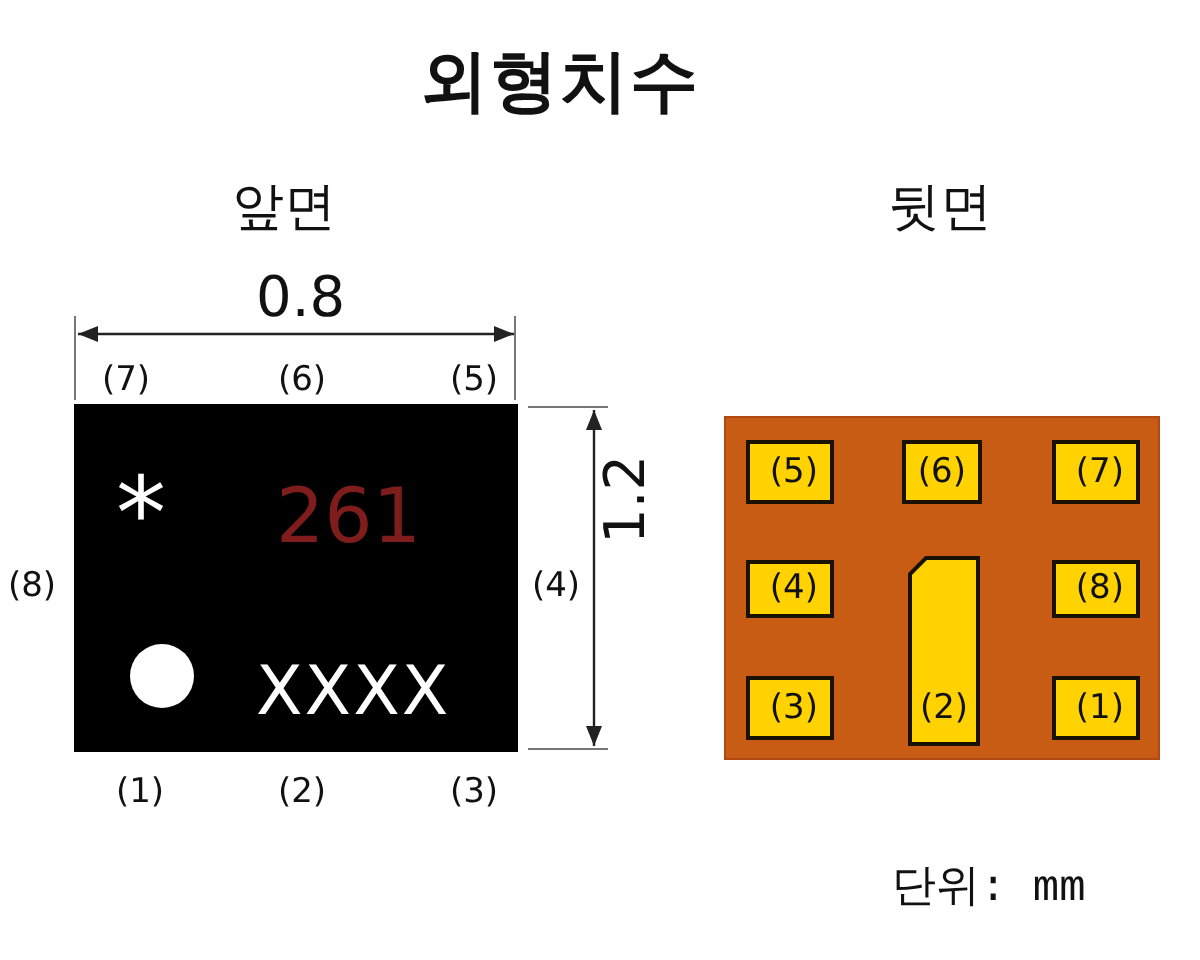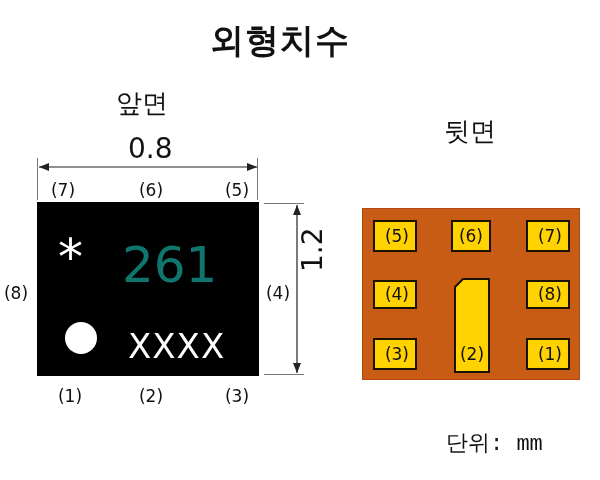--- a/index.html
+++ b/index.html
@@ -4,34 +4,34 @@
 <style>
   html,body{margin:0;padding:0;background:#fff;}
   body{width:600px;height:480px;position:relative;overflow:hidden;font-family:"DejaVu Sans","Liberation Sans",sans-serif;color:#111;}
   .abs{position:absolute;}
   .title{left:0;width:560px;top:18px;text-align:center;font-size:34px;font-weight:bold;letter-spacing:1px;}
   .sub{font-size:26px;top:86px;width:120px;text-align:center;}
   .lbl{font-size:17px;width:40px;text-align:center;}
   .dim{font-size:28px;}
   .chip{left:37px;top:202px;width:222px;height:174px;background:#000;}
   .mark-star{left:58px;top:232px;font-size:50px;color:#fff;line-height:50px;}
-  .mark-num{left:122px;top:236px;font-size:50px;color:#0f766e;}
+  .mark-num{left:138px;top:236px;font-size:38px;color:#7f1d1d;}
   .mark-dot{left:65px;top:322px;width:32px;height:32px;border-radius:50%;background:#fff;}
   .mark-code{left:128px;top:314px;font-size:34px;color:#fff;letter-spacing:1px;margin-top:12px;}
   .back{left:362px;top:208px;width:218px;height:172px;background:#c95c15;border:1px solid #b04a10;box-sizing:border-box;}
   .pad{background:#ffd200;border:2px solid #1a1200;box-sizing:border-box;font-size:17px;text-align:right;padding-right:6px;line-height:28px;color:#111;}
   .line{background:#777;}
 </style>
 </head>
 <body>
 
 <div class="abs title">외형치수</div>
 
 <div class="abs sub" style="left:82px;">앞면</div>
-<div class="abs sub" style="left:410px;margin-top:28px;">뒷면</div>
+<div class="abs sub" style="left:410px;">뒷면</div>
 
 <div class="abs dim" style="left:128px;top:132px;">0.8</div>
 <div class="abs line" style="left:37px;top:158px;width:1px;height:42px;"></div>
 <div class="abs line" style="left:257px;top:158px;width:1px;height:42px;"></div>
 <svg class="abs" style="left:37px;top:160px;" width="222" height="14">
   <line x1="2" y1="7" x2="220" y2="7" stroke="#222" stroke-width="1.2"></line>
   <polygon points="2,7 12,3 12,11" fill="#222"></polygon>
   <polygon points="220,7 210,3 210,11" fill="#222"></polygon>
 </svg>
 

